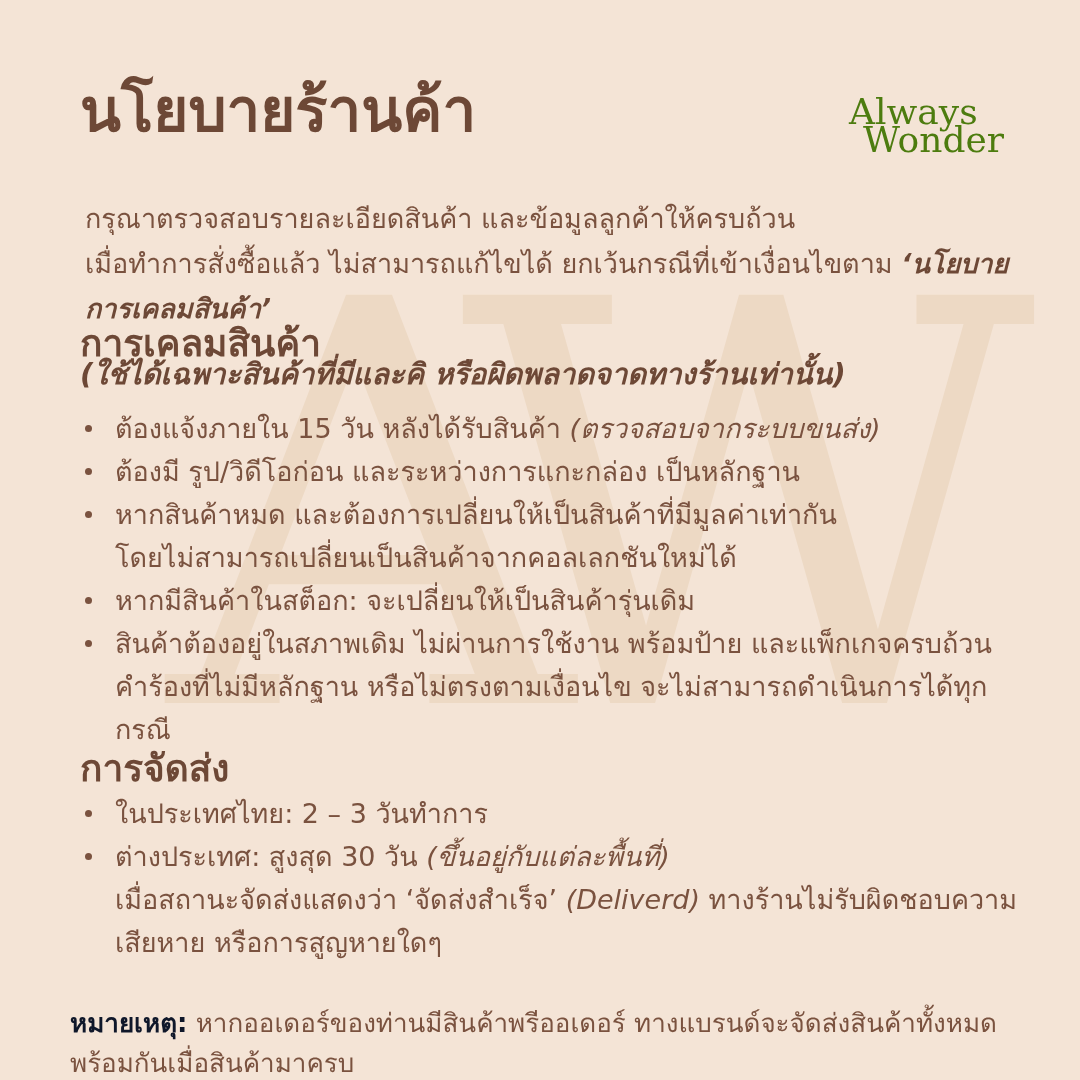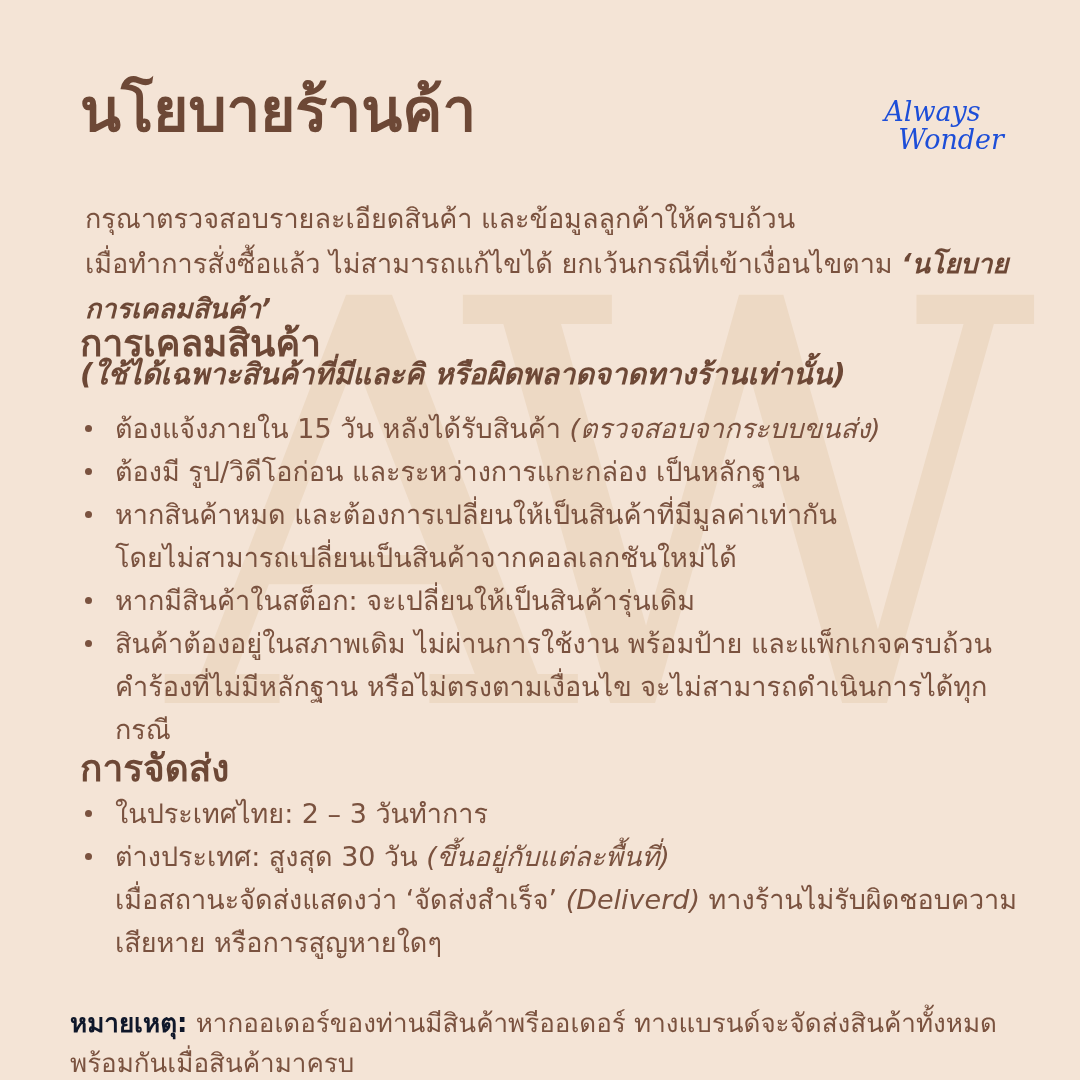--- a/index.html
+++ b/index.html
@@ -30,25 +30,24 @@
     font-size:60px;
     font-weight:bold;
     color:#6d4836;
     z-index:2;
     margin:0;
   }
   .brand{
     position:absolute;
     top:98px;right:76px;
     font-family:"DejaVu Serif","Liberation Serif",serif;
-    font-size:27px;
+    font-size:36px;
     line-height:28px;
-    color:#1d4ed8;
+    color:#4d7c0f;
     z-index:2;
-    font-style:italic;
   }
   .brand .l2{padding-left:14px;}
   
   .intro{
     position:absolute;
     top:196px;left:85px;
     width:940px;
     font-size:27px;
     line-height:45px;
     z-index:2;

